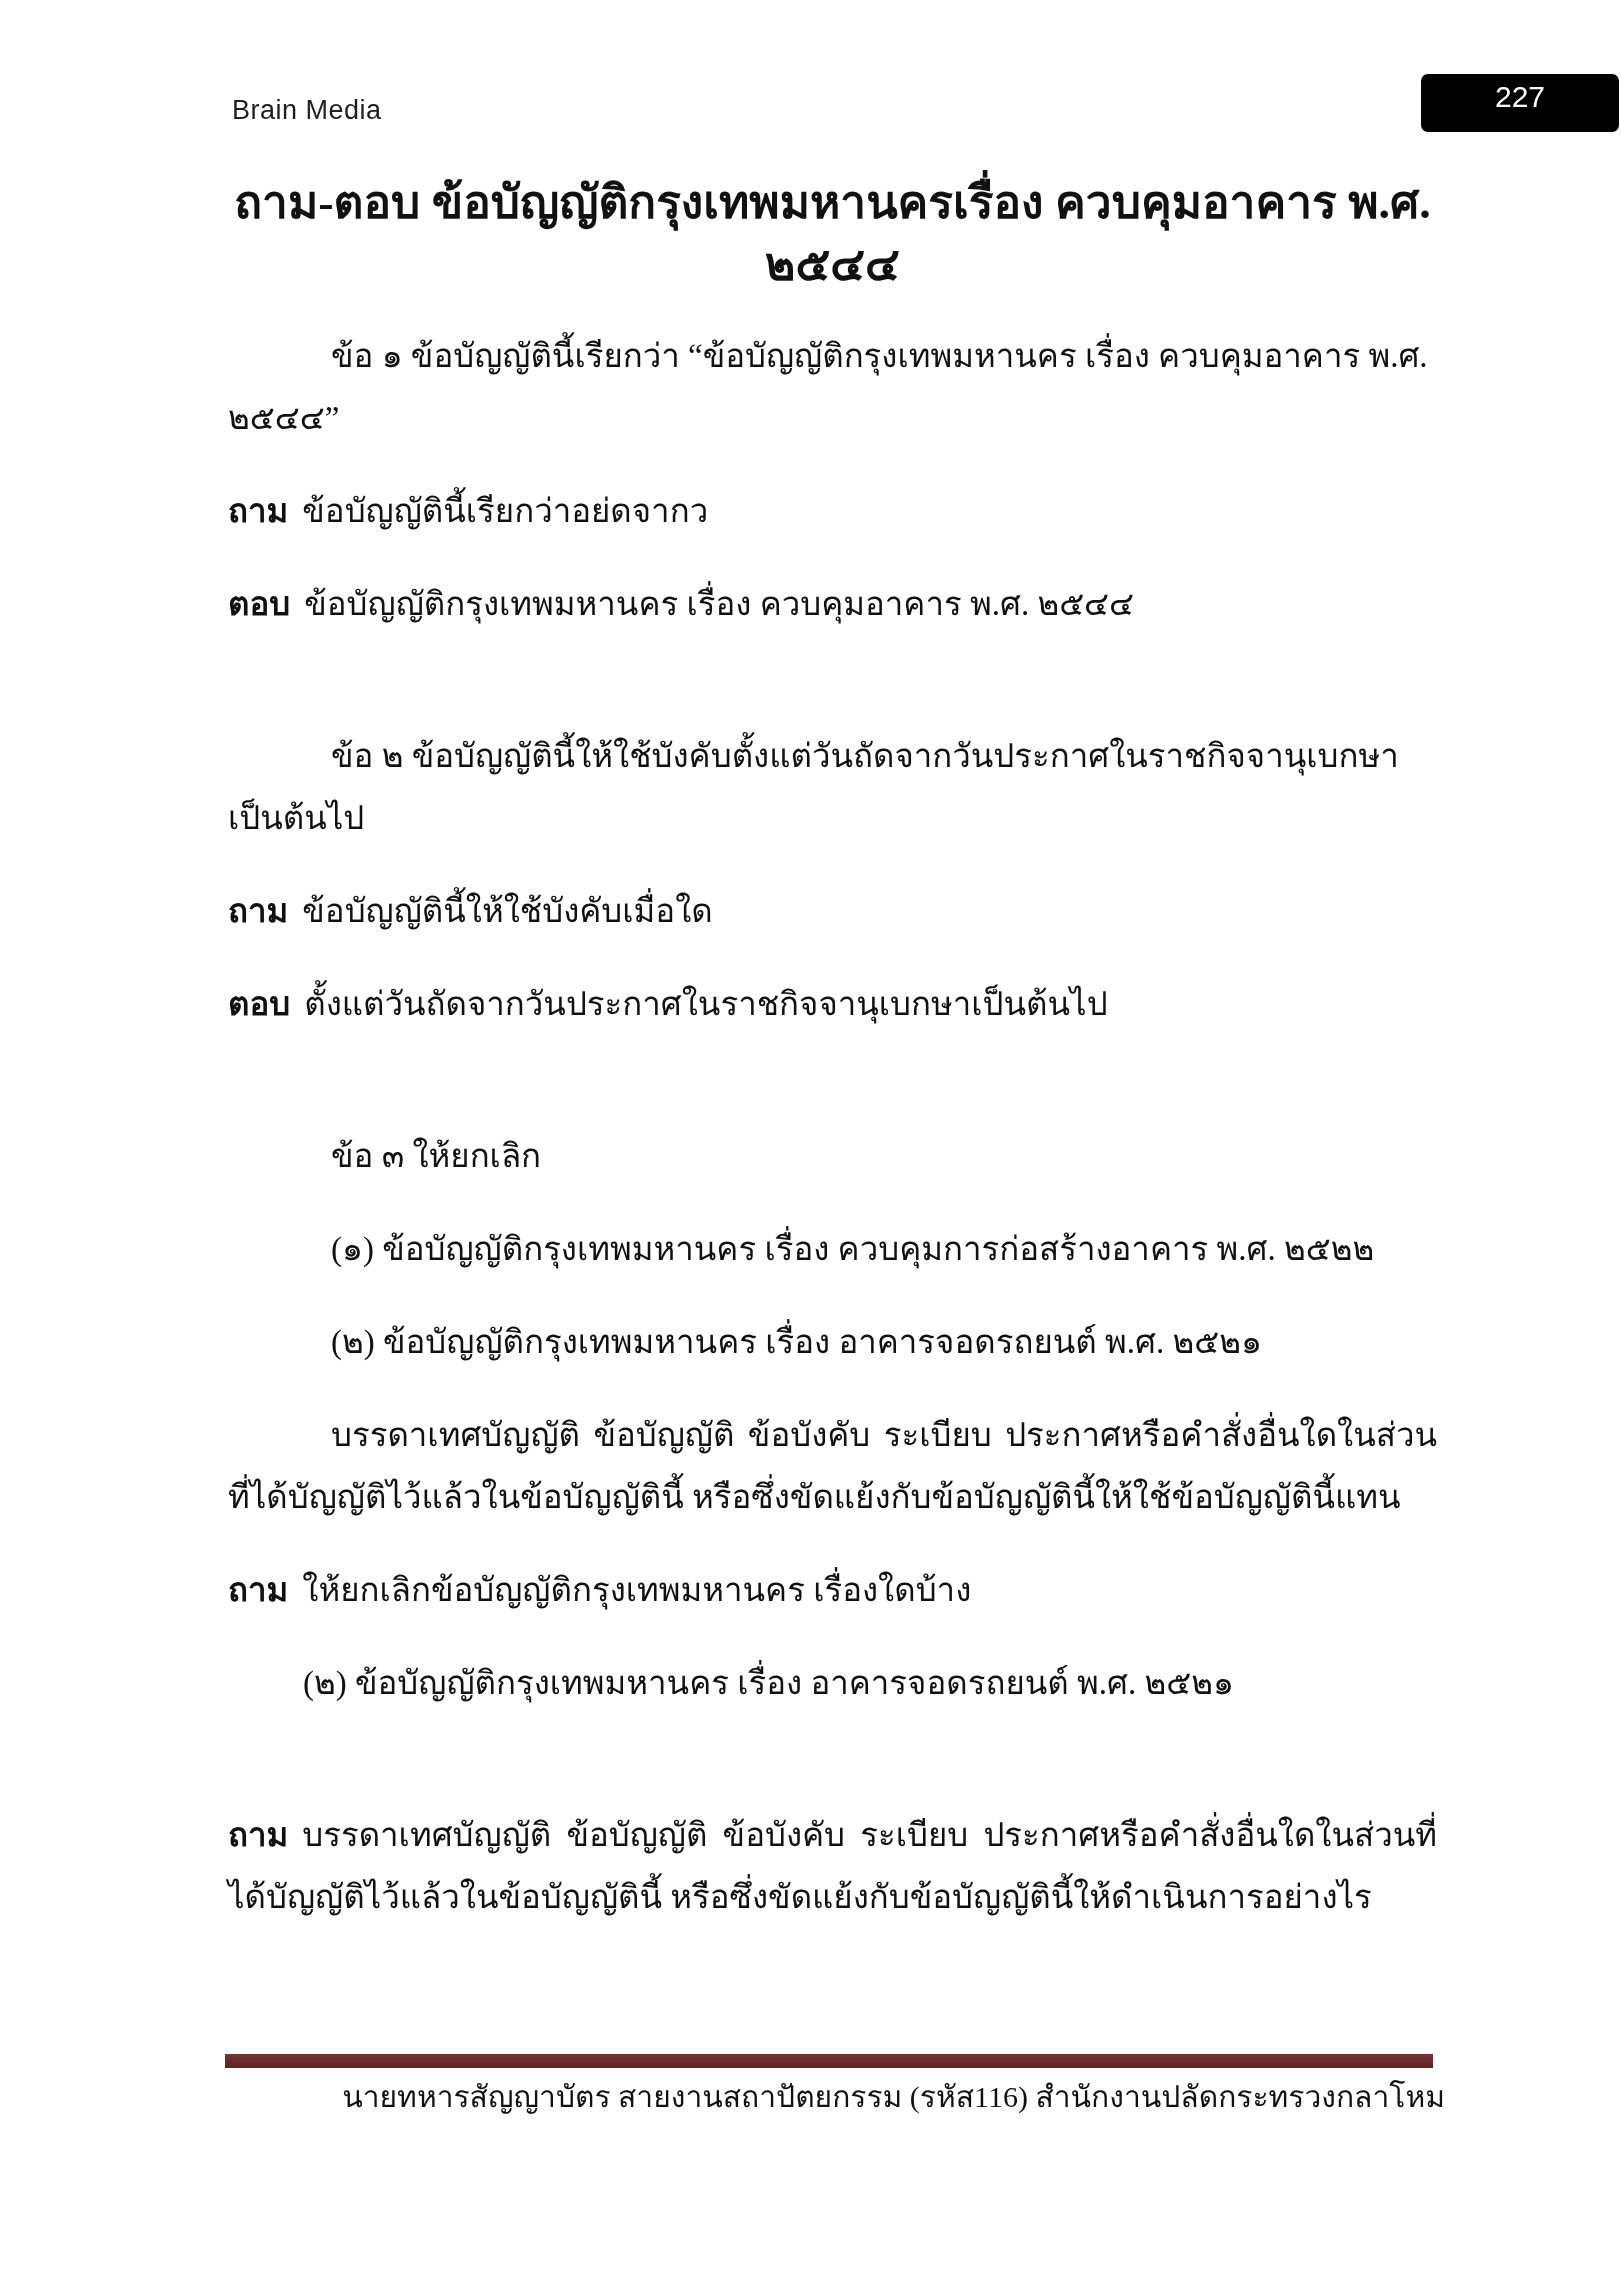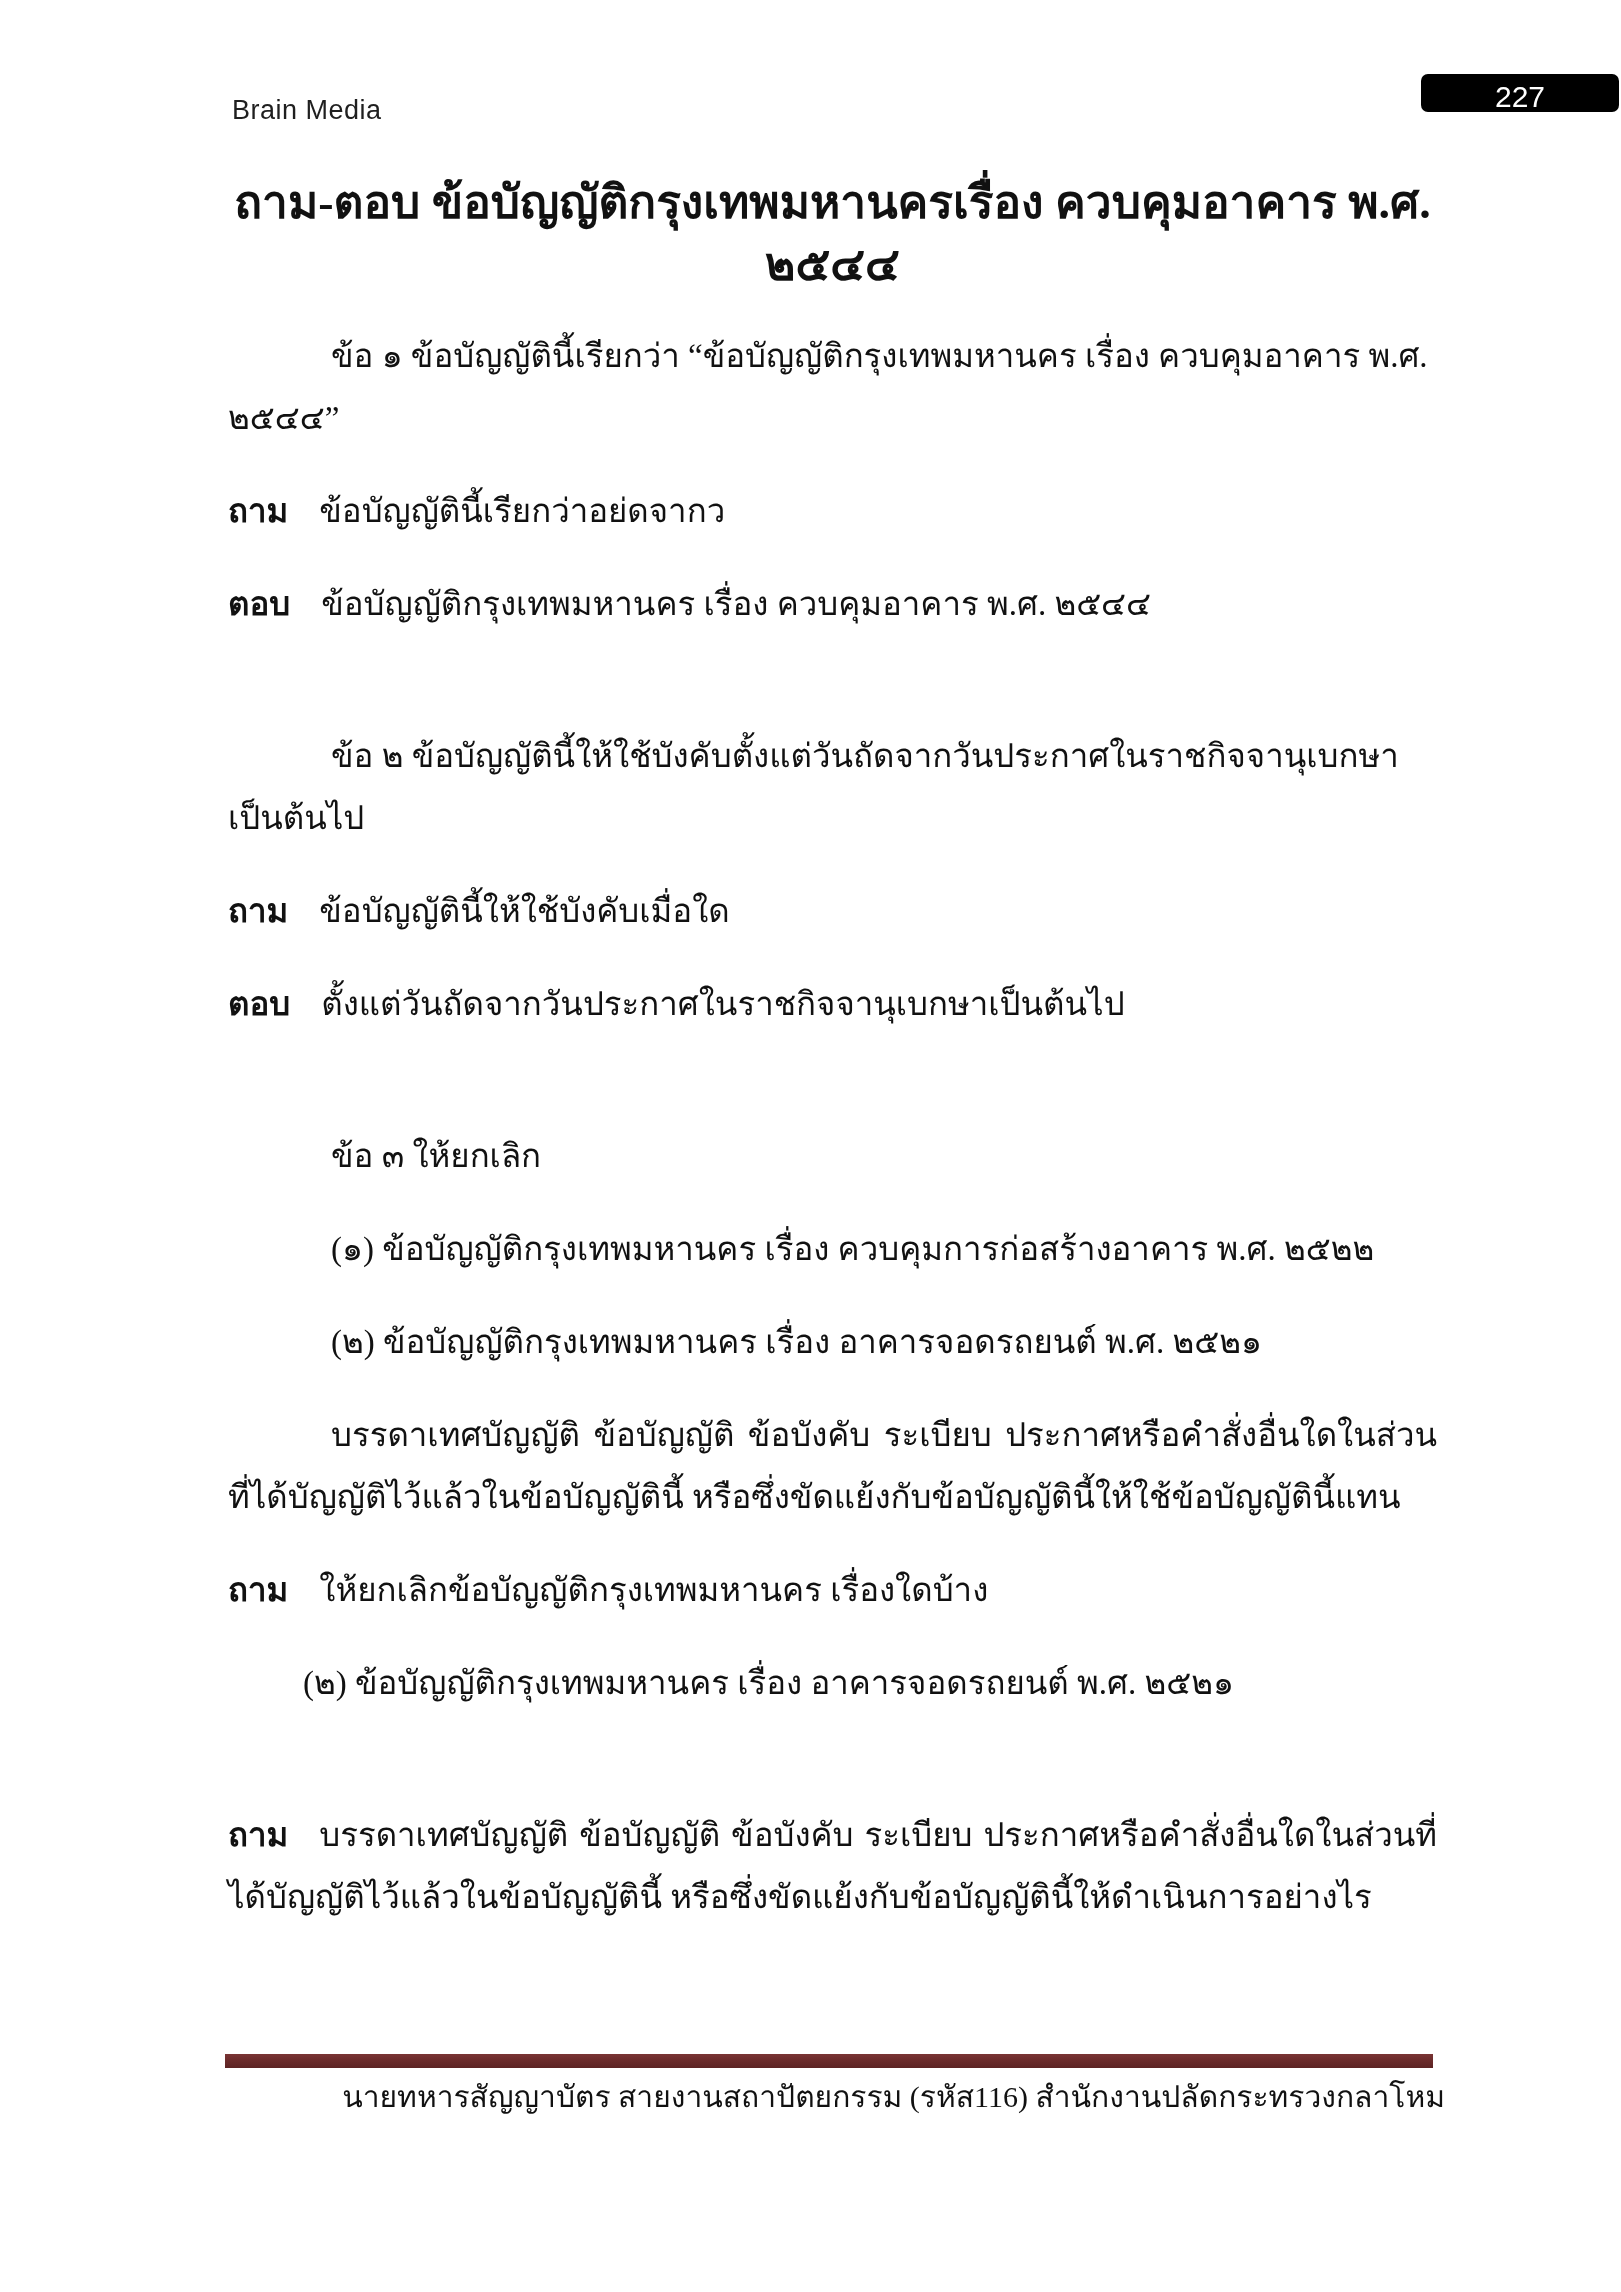--- a/index.html
+++ b/index.html
@@ -25,21 +25,21 @@
     font-size: 27px;
     font-weight: 400;
     color: #1f1f1f;
     letter-spacing: 0.5px;
   }
   .page-badge {
     position: absolute;
     left: 1421px;
     top: 74px;
     width: 198px;
-    height: 38px;
+    height: 58px;
     background: #000000;
     border-radius: 6.9px;
     text-align: center;
     line-height: 46px;
     font-family: "Liberation Sans", sans-serif;
     font-size: 30px;
     color: #ffffff;
   }
   .content {
     position: absolute;
@@ -57,21 +57,21 @@
   }
   .para {
     margin: 0 0 31px 0;
   }
   .indent { text-indent: 103px; }
   .ans-indent { text-indent: 75px; }
   .justify { text-align: justify; }
   .gap { margin-top: 90px; }
   .qa-label {
     font-weight: bold;
-    margin-right: 31px;
+    margin-right: 14px;
   }
   .footer-bar {
     position: absolute;
     left: 225px;
     top: 2054px;
     width: 1208px;
     height: 13.7px;
     background: linear-gradient(#7a3434 0%, #6b2b2b 45%, #5c2323 100%);
   }
   .footer-credit {

